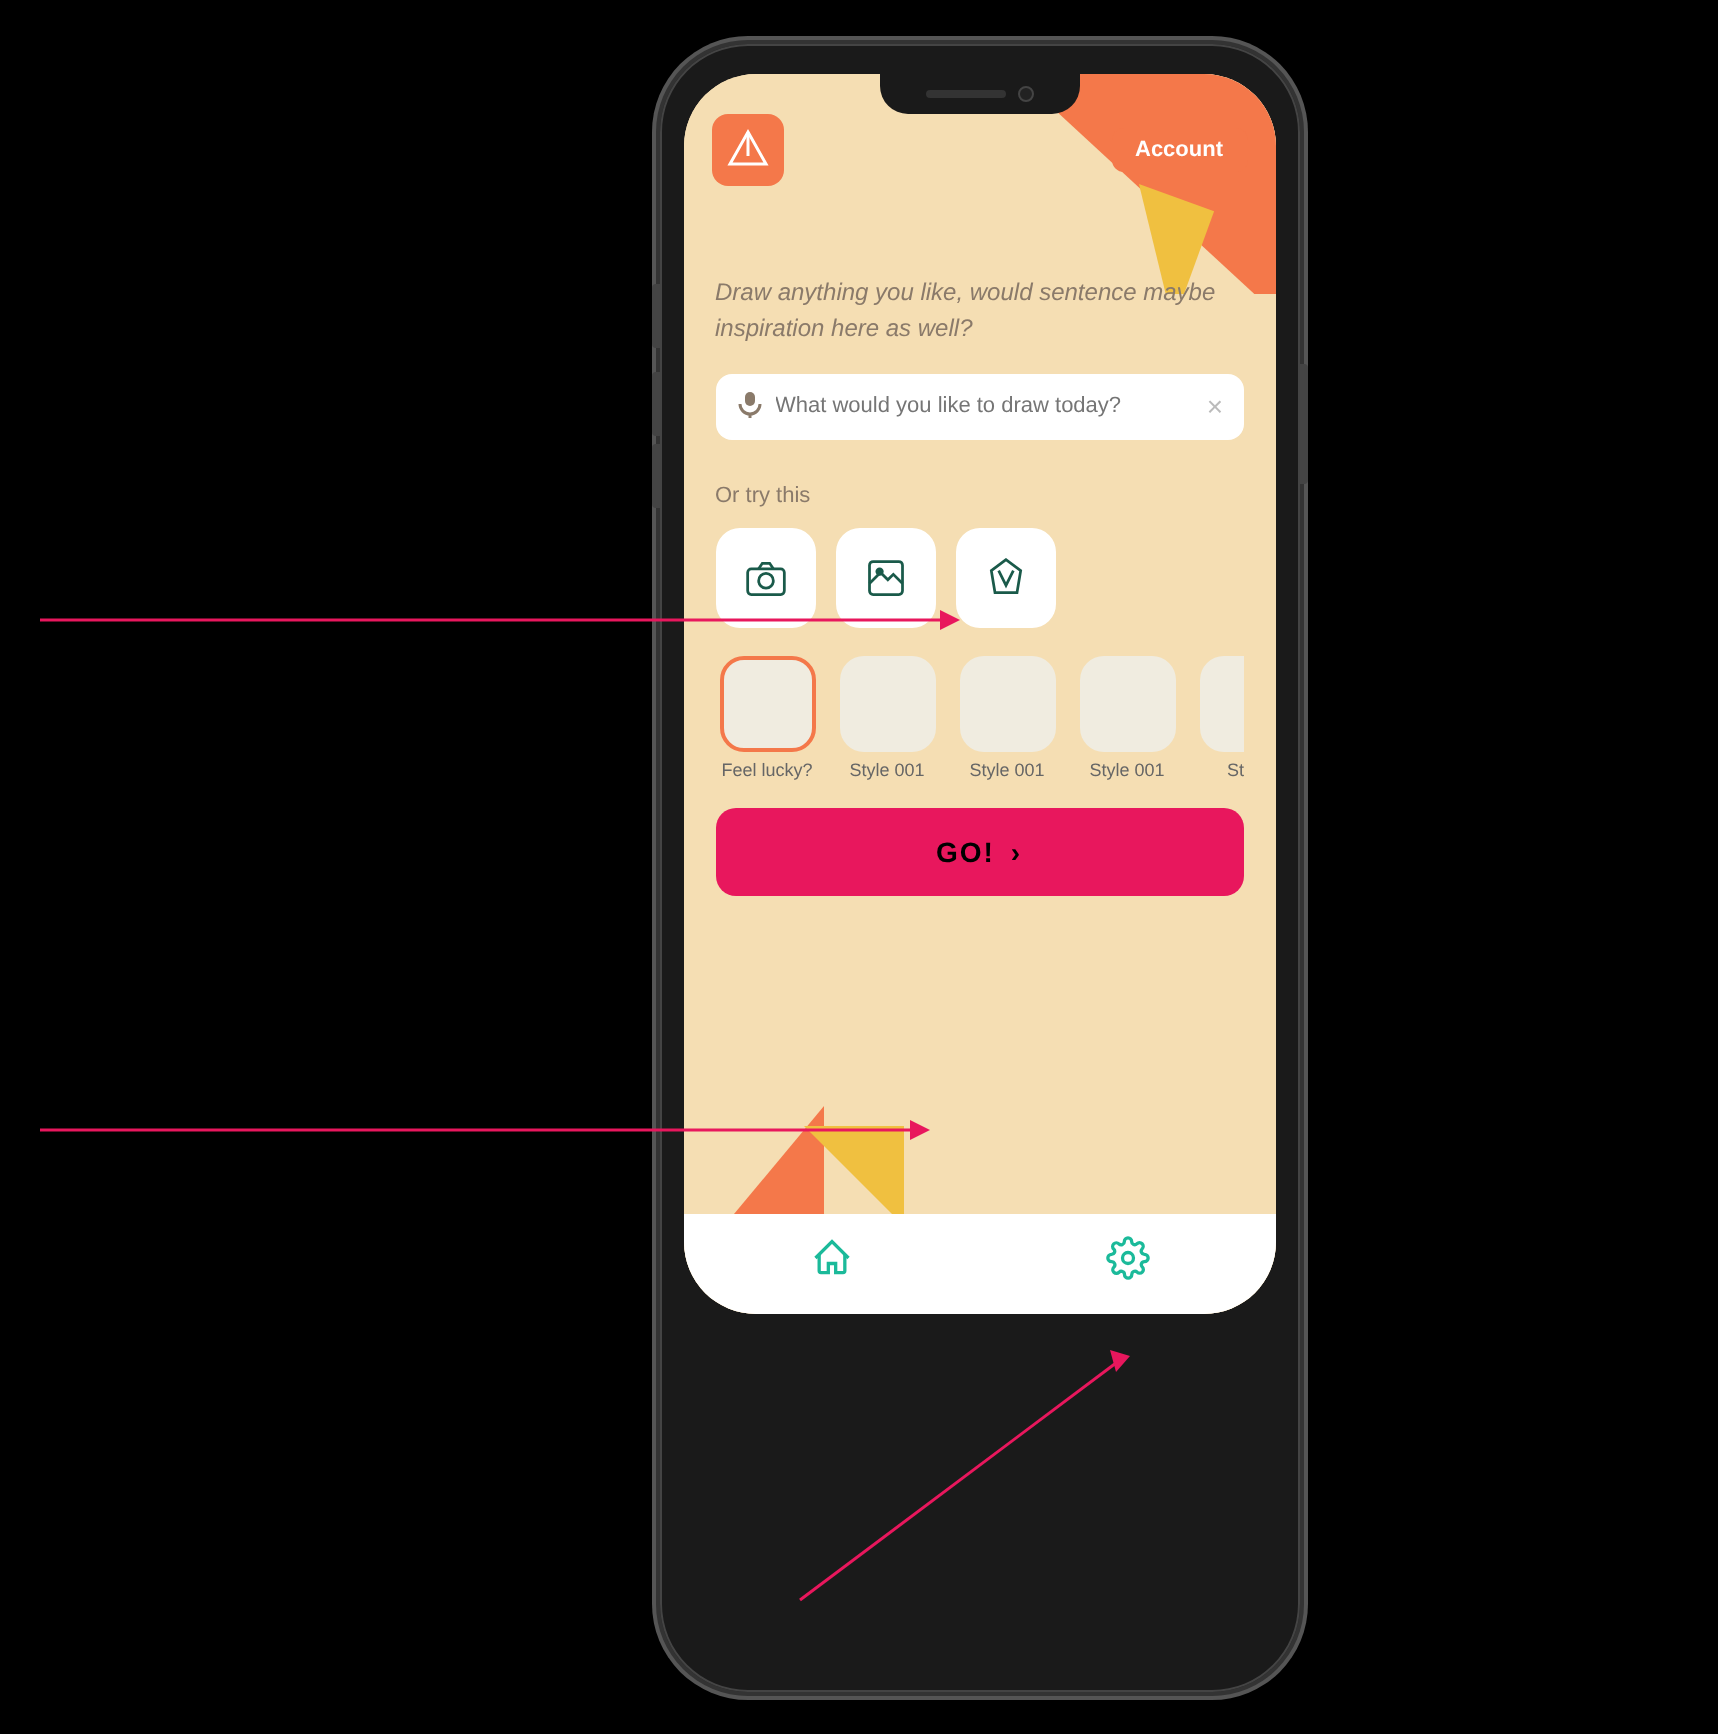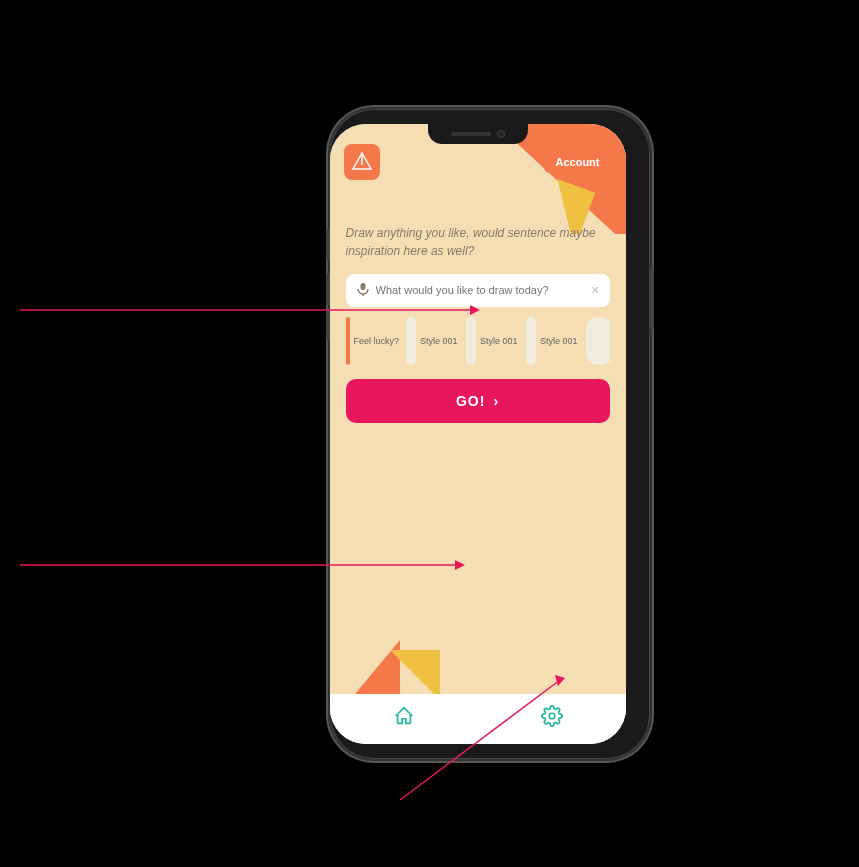--- a/index.html
+++ b/index.html
@@ -11,26 +11,27 @@
       width: 859px;
       height: 867px;
       font-family: -apple-system, BlinkMacSystemFont, 'Segoe UI', sans-serif;
       position: relative;
     }
 
     
     .phone-shell {
       position: relative;
       width: 320px;
-      height: 650px;
+      height: 824px;
       background: #1a1a1a;
       border-radius: 44px;
       box-shadow: 0 0 0 2px #333, 0 0 0 4px #555, inset 0 0 0 1px #444, 0 20px 60px rgba(0,0,0,0.8);
       display: flex;
       flex-direction: column;
+      align-items: center;
       overflow: visible;
       margin-left: 120px;
     }
 
     
     .phone-shell::before {
       content: '';
       position: absolute;
       left: -4px;
       top: 120px;
@@ -186,21 +187,21 @@
       font-style: italic;
     }
 
     
     .search-box {
       background: white;
       border-radius: 8px;
       display: flex;
       align-items: center;
       padding: 8px 10px;
-      margin-bottom: 10px;
+      margin-bottom: 22px;
       gap: 6px;
     }
     .search-mic-icon {
       color: #8a7a6a;
       font-size: 14px;
     }
     .search-input {
       flex: 1;
       border: none;
       outline: none;
@@ -269,21 +270,21 @@
       color: #2a2a2a;
       margin-bottom: 10px;
     }
     .style-row {
       display: flex;
       gap: 8px;
       overflow-x: auto;
     }
     .style-item {
       display: flex;
-      flex-direction: row;
+      flex-direction: column;
       align-items: center;
       gap: 4px;
       min-width: 52px;
       cursor: pointer;
     }
     .style-box {
       width: 48px;
       height: 48px;
       background: #f0ece0;
       border-radius: 12px;
@@ -295,21 +296,21 @@
     .style-name {
       font-size: 9px;
       color: #666;
       text-align: center;
       white-space: nowrap;
     }
 
     
     .go-btn {
       background: #e8175d;
-      color: #ffffff;
+      color: #000000;
       border: none;
       border-radius: 10px;
       width: 100%;
       padding: 14px;
       font-size: 14px;
       font-weight: 700;
       cursor: pointer;
       display: flex;
       align-items: center;
       justify-content: center;
@@ -412,20 +413,50 @@
             <svg width="14" height="14" viewBox="0 0 14 14" fill="none" stroke="#8a7a6a" stroke-width="1.5">
               <rect x="4.5" y="1" width="5" height="7" rx="2.5" fill="#8a7a6a" stroke="none"></rect>
               <path d="M2 7c0 2.76 2.24 5 5 5s5-2.24 5-5" stroke="#8a7a6a" fill="none"></path>
               <line x1="7" y1="12" x2="7" y2="14" stroke="#8a7a6a"></line>
             </svg>
           </span>
           <input class="search-input" type="text" placeholder="What would you like to draw today?" style="">
           <span class="search-clear">×</span>
         </div>
 
+        <div class="try-section">
+          <p class="try-label">Or try this</p>
+          <div class="try-icons-row">
+
+            <div class="teal-tri-bg"></div>
+
+            <div class="try-icon-box">
+              <svg viewBox="0 0 24 24">
+                <rect x="2" y="7" width="20" height="14" rx="2" stroke="#1a5a4a" stroke-width="1.5" fill="none"></rect>
+                <circle cx="12" cy="13.5" r="4" stroke="#1a5a4a" stroke-width="1.5" fill="none"></circle>
+                <path d="M8 7l2-3h4l2 3" stroke="#1a5a4a" stroke-width="1.5" fill="none"></path>
+              </svg>
+            </div>
+
+            <div class="try-icon-box">
+              <svg viewBox="0 0 24 24">
+                <rect x="3" y="3" width="18" height="18" rx="2" stroke="#1a5a4a" stroke-width="1.5" fill="none"></rect>
+                <circle cx="8.5" cy="8.5" r="1.5" fill="#1a5a4a"></circle>
+                <path d="M3 15l6-6 4 4 3-3 5 5" stroke="#1a5a4a" stroke-width="1.5" fill="none"></path>
+              </svg>
+            </div>
+
+            <div class="try-icon-box">
+              <svg viewBox="0 0 24 24">
+                <path d="M12 2L4 8l2 12h12l2-12L12 2z" stroke="#1a5a4a" stroke-width="1.5" fill="none"></path>
+                <path d="M8 8l4 8 4-8" stroke="#1a5a4a" stroke-width="1.5" fill="none"></path>
+              </svg>
+            </div>
+          </div>
+        </div>
 
         <div class="style-section">
           <div class="style-row">
             <div class="style-item">
               <div class="style-box selected"></div>
               <span class="style-name">Feel lucky?</span>
             </div>
             <div class="style-item">
               <div class="style-box"></div>
               <span class="style-name">Style 001</span>

